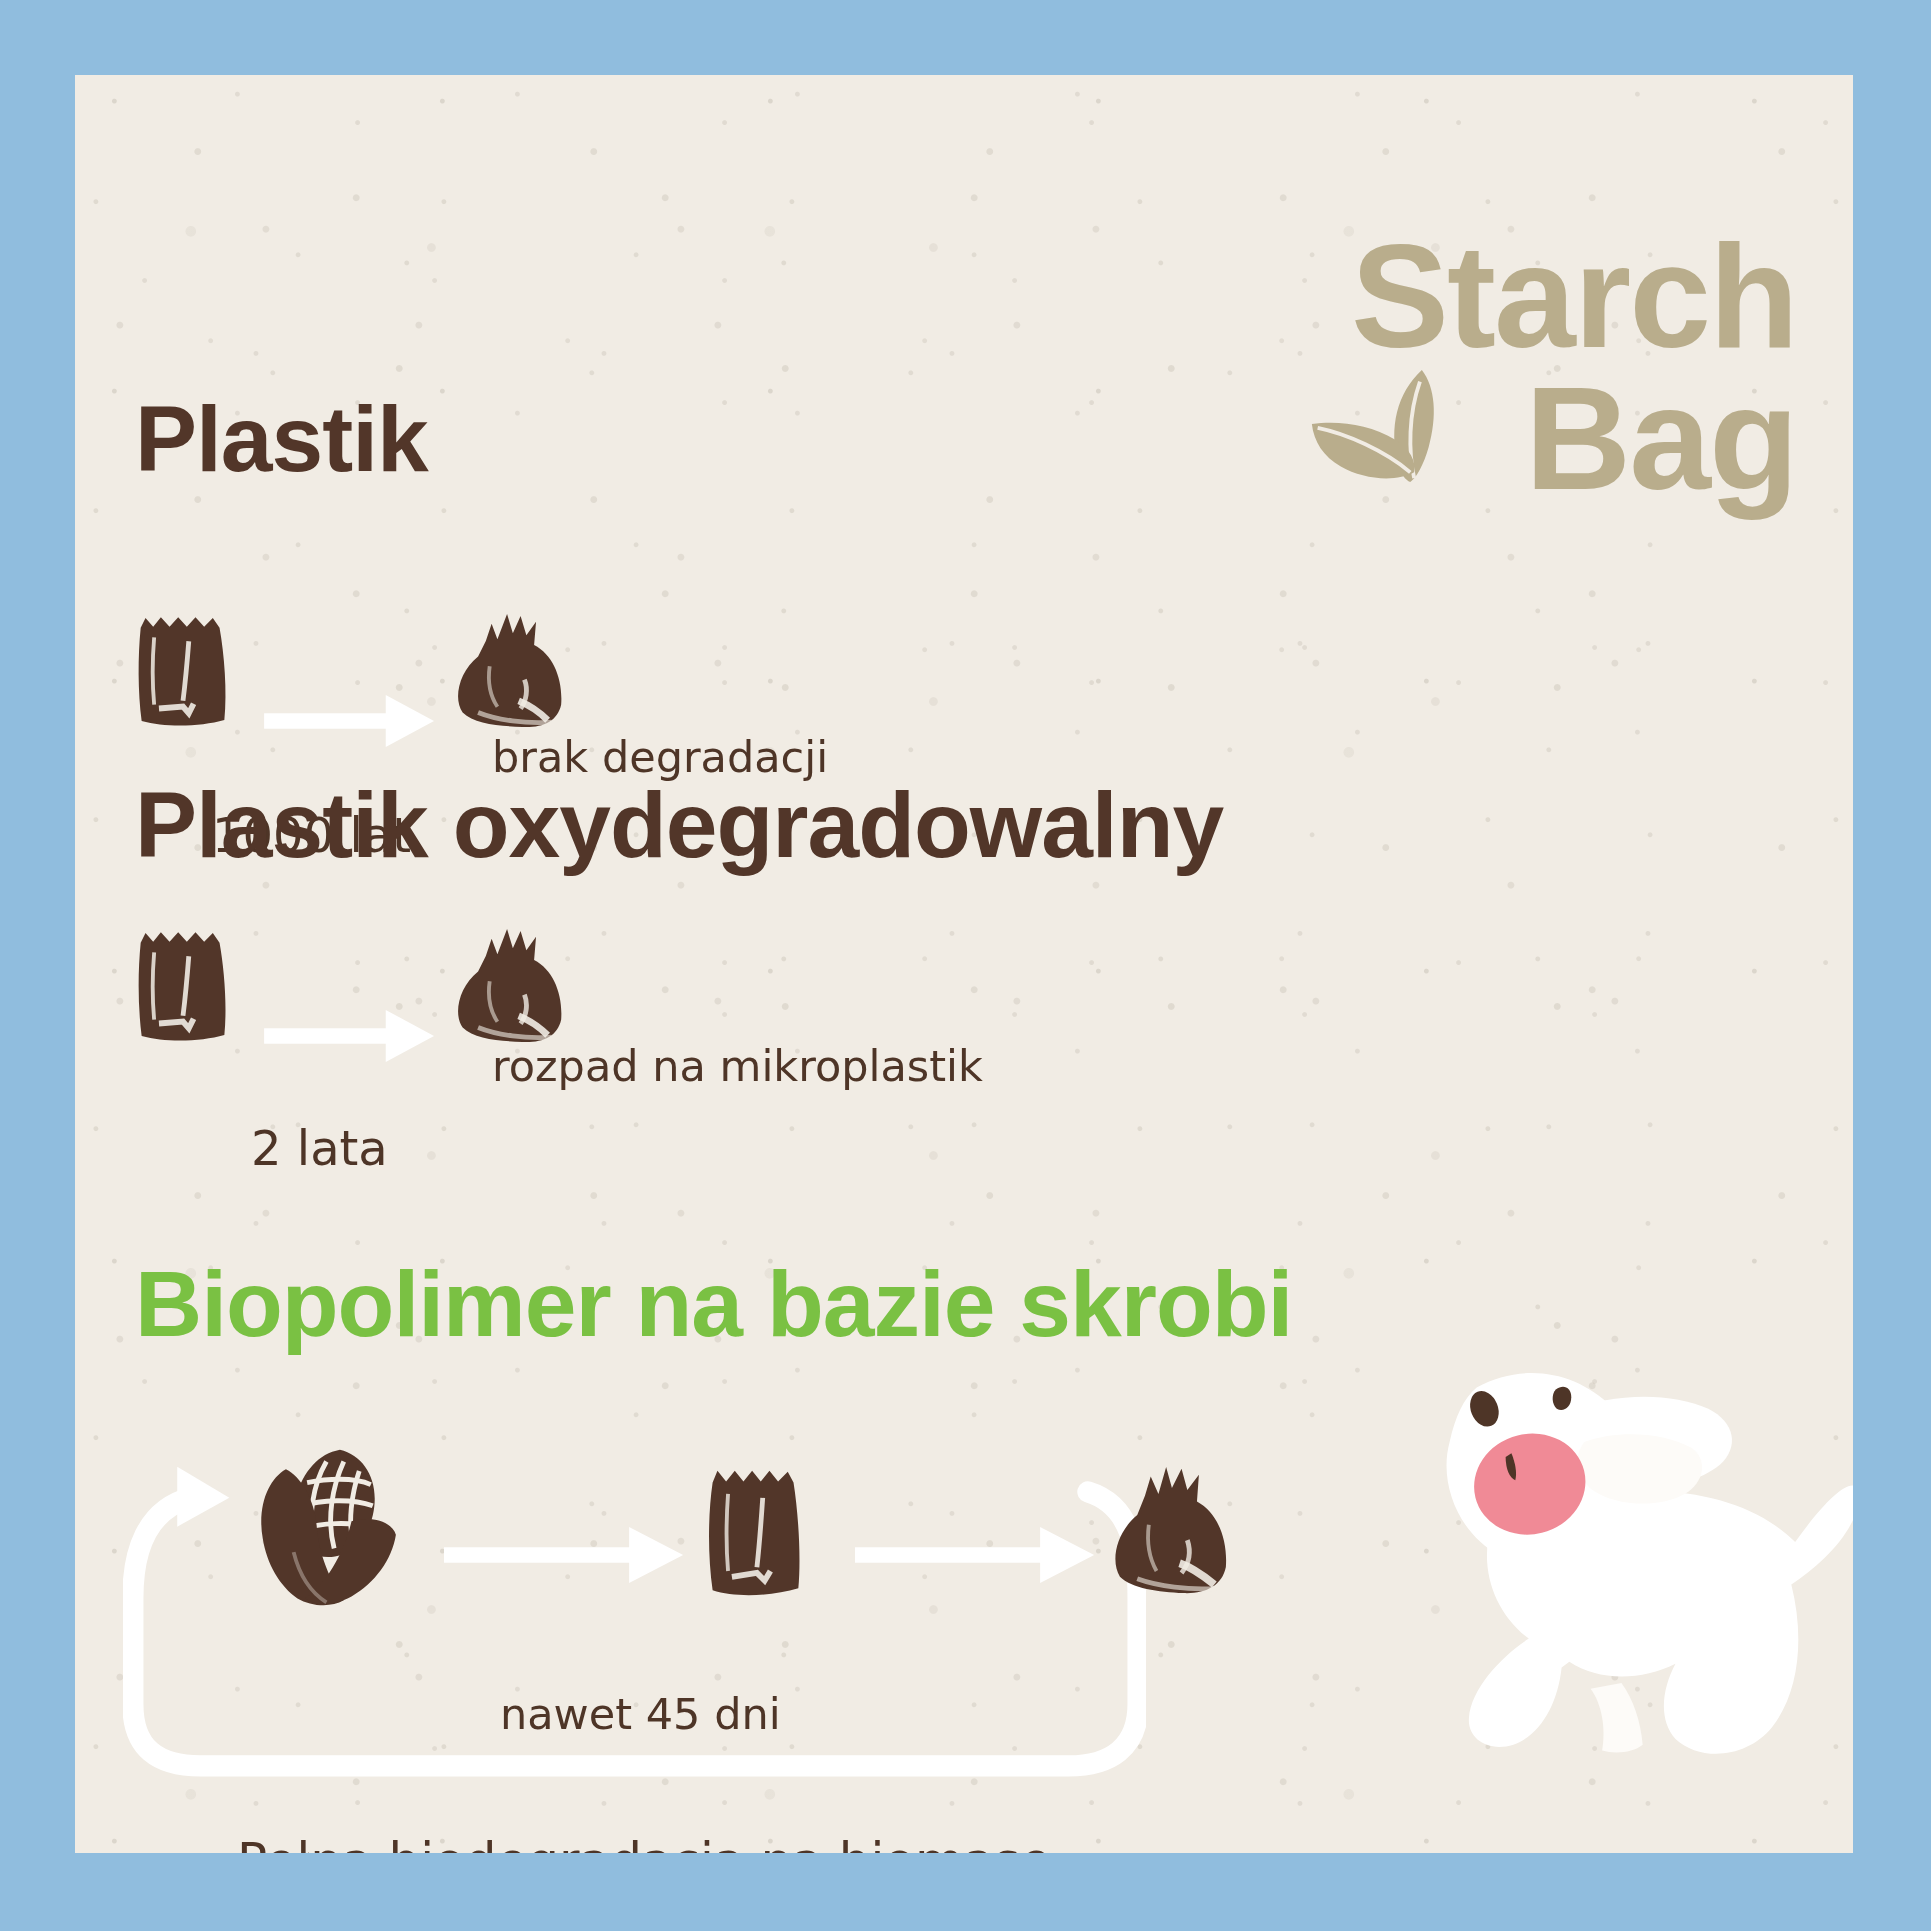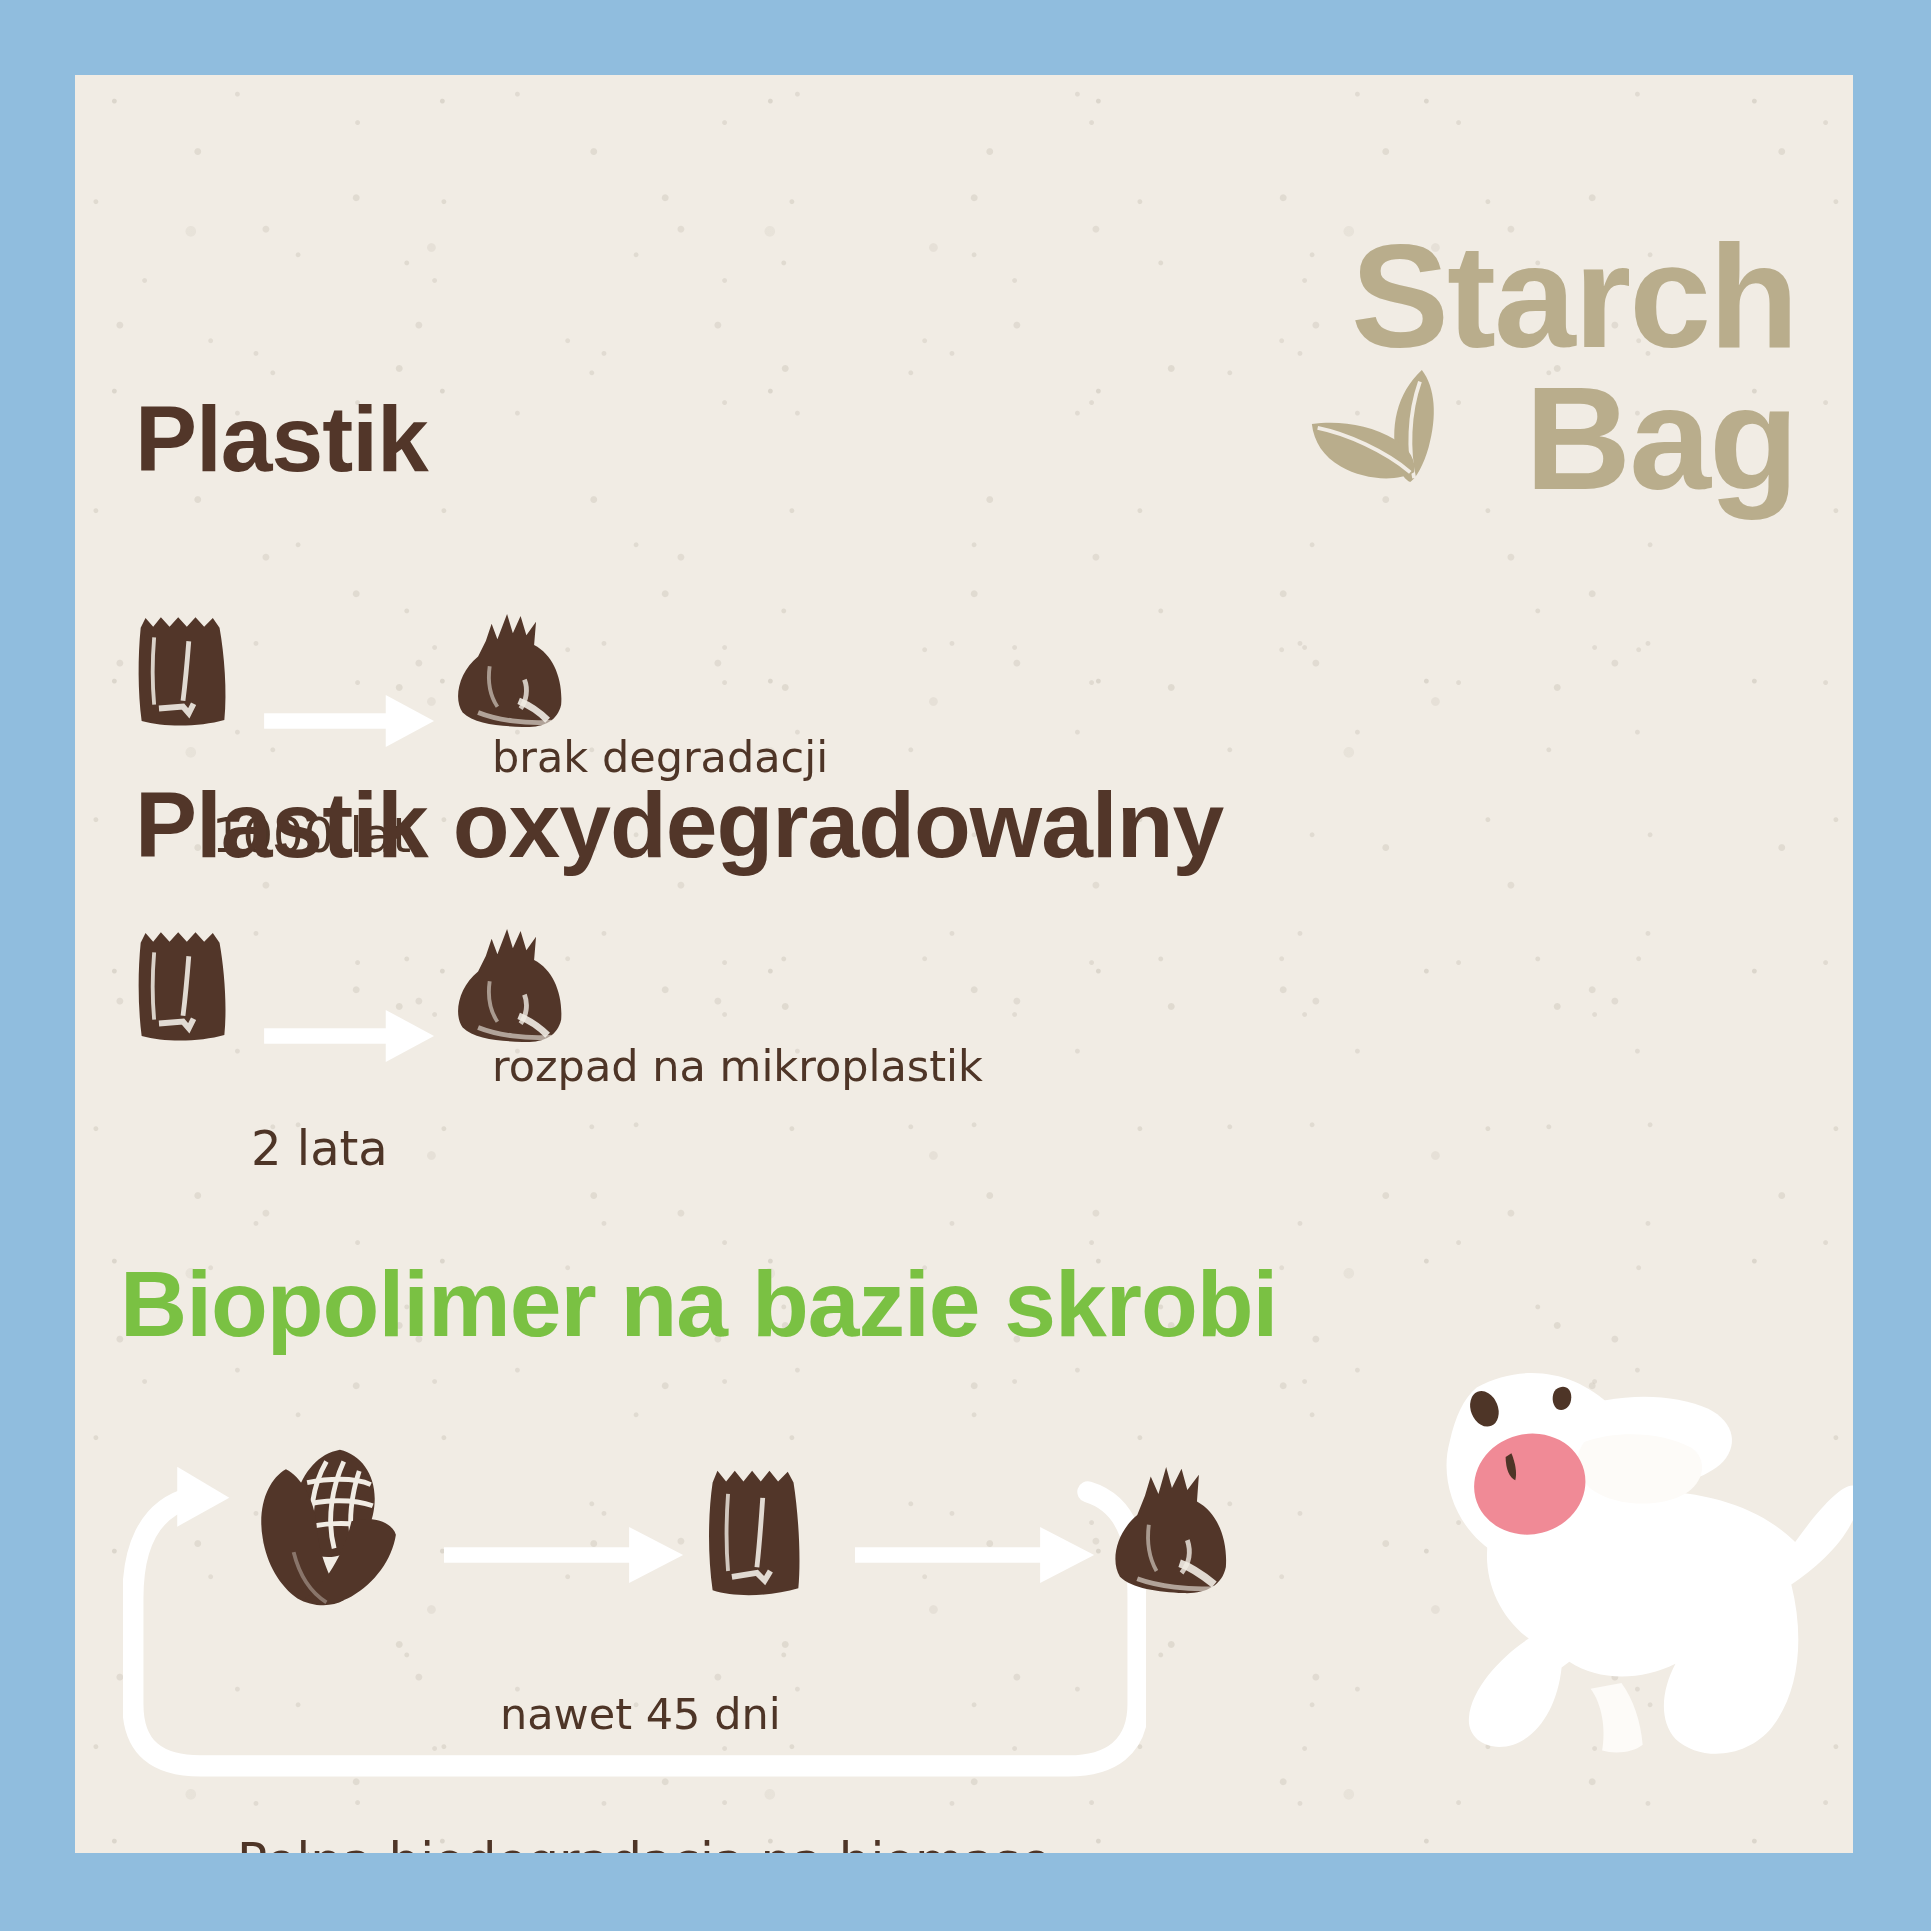--- a/index.html
+++ b/index.html
@@ -183,21 +183,21 @@
         <path d="M74 70 C78 80 76 92 70 100" fill="none" stroke="#f1ece4" stroke-width="5" opacity=".8"></path>
         <path d="M26 104 C46 112 76 116 102 114" fill="none" stroke="#f1ece4" stroke-width="5" opacity=".6"></path>
       </svg>
     </span>
 
     <div class="caption" style="left:417px; top:966px;">rozpad na mikroplastik</div>
     <div class="caption small" style="left:160px; top:1045px;margin-left:16px;">2 lata</div>
   </div>
 
   <div class="section">
-    <div class="heading green" style="left:45px; top:1176px;">Biopolimer na bazie skrobi</div>
+    <div class="heading green" style="left:60px; top:1176px;">Biopolimer na bazie skrobi</div>
 
     <span class="arrow" style="left:48px; top:1388px;">
       <svg width="1023" height="328" viewBox="0 0 1060 340">
         <path d="M1000 30 C1046 44 1052 92 1052 140 L1052 250
                  C1052 296 1022 314 980 314 L80 314
                  C36 314 10 296 10 250 L10 140
                  C10 92 24 48 70 36" fill="none" stroke="#ffffff" stroke-width="22" stroke-linecap="round"></path>
         <path d="M56 4 L110 36 L56 66 Z" fill="#ffffff"></path>
       </svg>
     </span>

